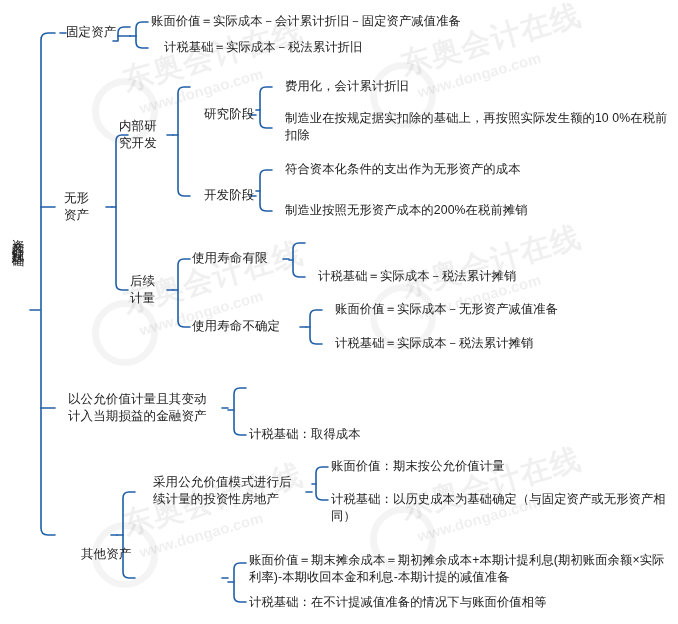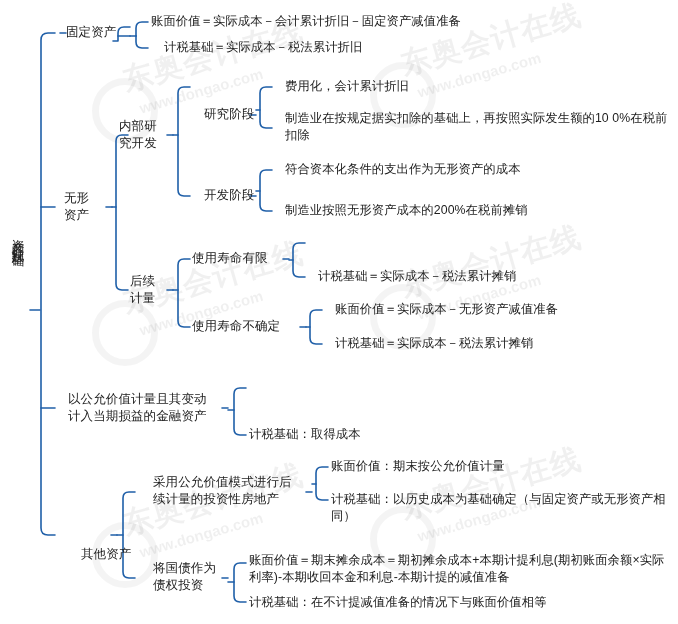--- a/index.html
+++ b/index.html
@@ -245,18 +245,16 @@
 计入当期损益的金融资产</div>
     <div class="node leaf" style="left:249px; top:426px;">计税基础：取得成本</div>
 
     <div class="node" style="left:73px; top:546px;margin-left:8px;">其他资产</div>
 
     <div class="node" style="left:153px; top:474px;">采用公允价值模式进行后
 续计量的投资性房地产</div>
     <div class="node leaf" style="left:331px; top:458px;">账面价值：期末按公允价值计量</div>
     <div class="node leaf" style="left:331px; top:491px; width:338px;">计税基础：以历史成本为基础确定（与固定资产或无形资产相同）</div>
 
-    <div class="node" style="left:153px; top:560px;">将国债作为
-债权投资</div>
     <div class="node leaf" style="left:249px; top:552px; width:424px;">账面价值＝期末摊余成本＝期初摊余成本+本期计提利息(期初账面余额×实际利率)-本期收回本金和利息-本期计提的减值准备</div>
     <div class="node leaf" style="left:249px; top:594px;">计税基础：在不计提减值准备的情况下与账面价值相等</div>
   </div>
 </div>
 
 </body></html>

